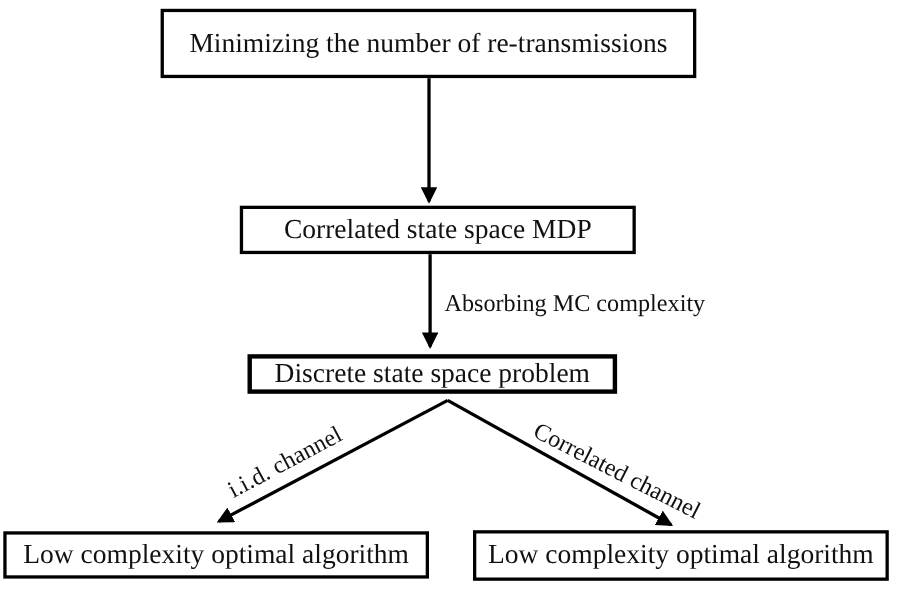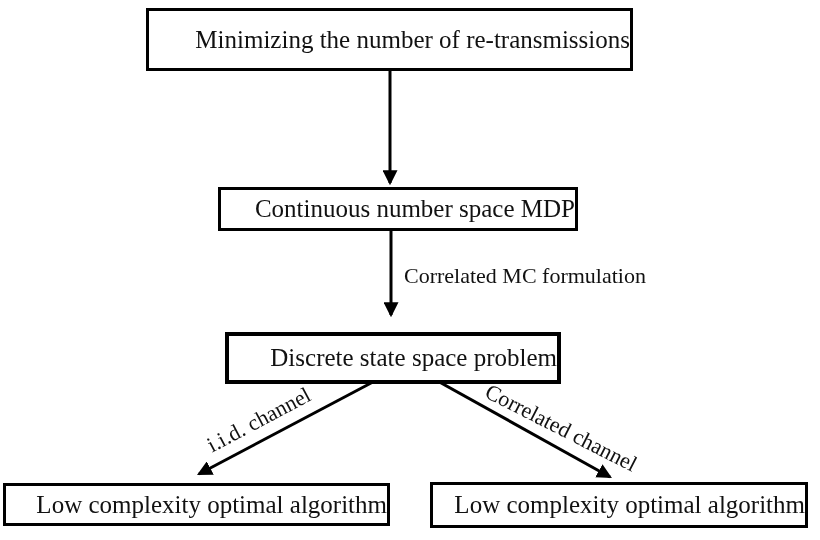--- a/index.html
+++ b/index.html
@@ -23,21 +23,21 @@
     width: 820px;
     height: 540px;
   }
   .node {
     position: absolute;
     box-sizing: border-box;
     border: 3px solid #000000;
     background: #ffffff;
     display: flex;
     align-items: center;
-    justify-content: flex-end;
+    justify-content: center;
     font-size: 25px;
     white-space: nowrap;
     text-align: center;
   }
   .node.thick {
     border-width: 4px;
   }
   .edge-label {
     position: absolute;
     font-size: 22px;
@@ -69,35 +69,35 @@
     <line x1="391" y1="231" x2="391" y2="315" stroke="#000000" stroke-width="3" marker-end="url(#arrowhead)"></line>
     <line x1="407" y1="364" x2="199" y2="474" stroke="#000000" stroke-width="3" marker-end="url(#arrowhead)"></line>
     <line x1="407" y1="364" x2="610" y2="477" stroke="#000000" stroke-width="3" marker-end="url(#arrowhead)"></line>
   </svg>
 
   <div class="node" style="left:146px; top:8px; width:487px; height:63px;">
     <span>Minimizing the number of re-transmissions</span>
   </div>
 
   <div class="node" style="left:218px; top:187px; width:360px; height:44px;">
-    <span>Continuous number space MDP</span>
+    <span>Correlated state space MDP</span>
   </div>
 
-  <div class="node thick" style="left:225px; top:332px; width:336px; height:52px;">
+  <div class="node thick" style="left:225px; top:322px; width:336px; height:36px;">
     <span>Discrete state space problem</span>
   </div>
 
   <div class="node" style="left:3px; top:483px; width:387px; height:43px;">
     <span>Low complexity optimal algorithm</span>
   </div>
 
   <div class="node" style="left:430px; top:482px; width:378px; height:46px;">
     <span>Low complexity optimal algorithm</span>
   </div>
 
 
-  <div class="edge-label" style="left:404px; top:263px;">Correlated MC formulation</div>
+  <div class="edge-label" style="left:404px; top:263px;">Absorbing MC complexity</div>
 
   <div class="edge-label rot-left" style="left:194px; top:407px; width:130px;">i.i.d. channel</div>
 
   <div class="edge-label rot-right" style="left:472px; top:415px; width:178px;">Correlated channel</div>
 
 </div>
 
 </body></html>

